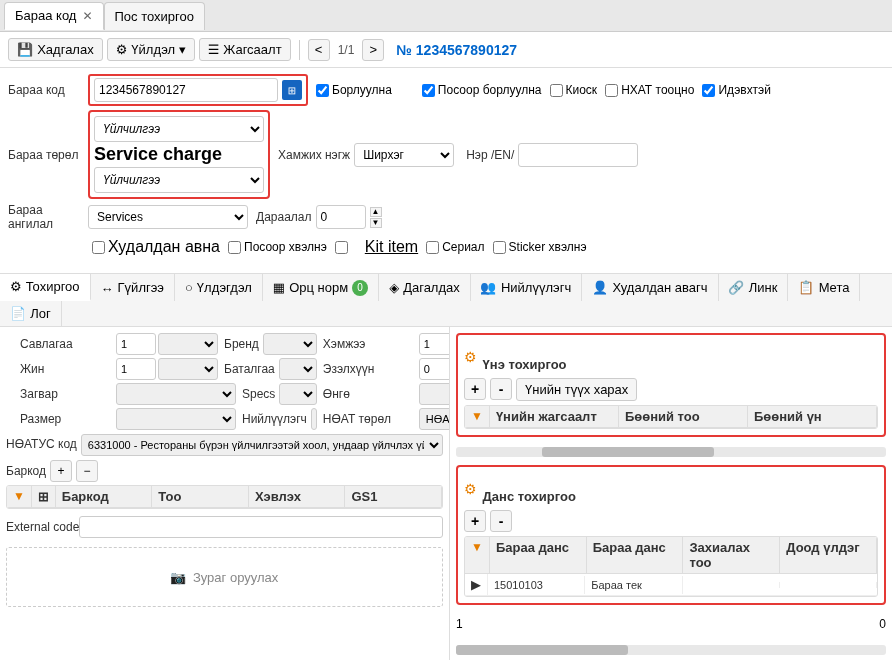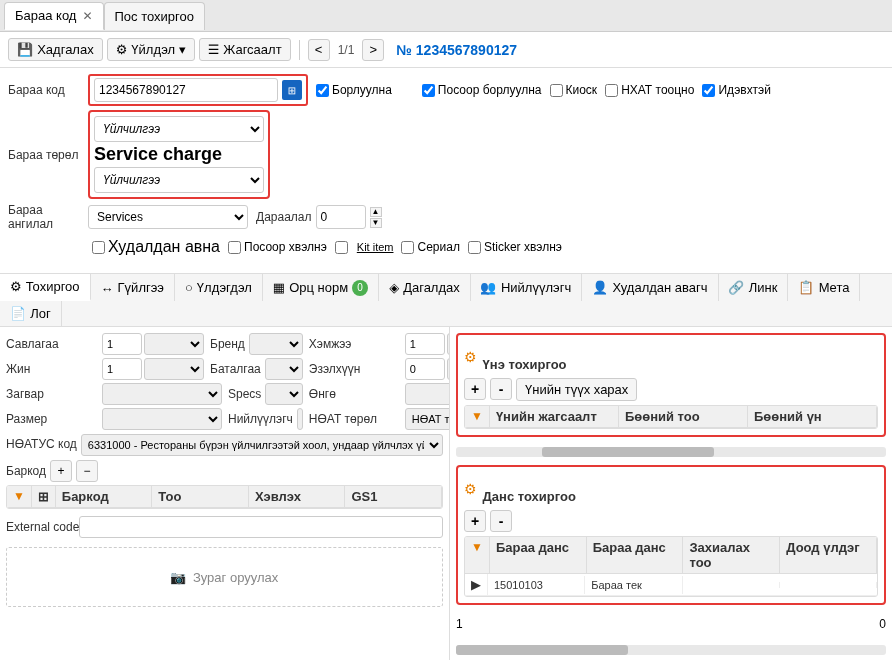--- a/index.html
+++ b/index.html
@@ -189,20 +189,21 @@
       flex-direction: column;
       gap: 8px;
     }
     
     
     .field-grid {
       display: grid;
       grid-template-columns: 90px 1fr 90px 1fr;
       gap: 3px 6px;
       align-items: center;
+      margin-left: 14px;
     }
     .field-label {
       font-size: 12px;
       color: #333;
       white-space: nowrap;
     }
     .field-input {
       height: 22px;
       border: 1px solid #ccc;
       border-radius: 3px;
@@ -430,20 +431,28 @@
           <span class="form-label">Бараа төрөл</span>
           <div class="dropdown-highlight">
             <select class="dropdown-select">
               <option>Үйлчилгээ</option>
             </select>
             <div style="font-size:18px; font-weight:bold; padding:2px 0;">Service charge</div>
             <select class="dropdown-select">
               <option>Үйлчилгээ</option>
             </select>
           </div>
+          <div style="display:flex; align-items:center; margin-left:8px; gap:4px;">
+            <span class="form-label" style="width:auto;">Хамжих нэгж</span>
+            <select class="form-select" style="width:100px;">
+              <option>Ширхэг</option>
+            </select>
+            <span class="form-label" style="width:auto; margin-left:8px;">Нэр /EN/</span>
+            <input class="form-input" style="width: 120px;" placeholder="">
+          </div>
         </div>
 
         <div class="form-row">
           <span class="form-label">Бараа ангилал</span>
           <select class="form-select" style="width:160px;">
             <option>Services</option>
           </select>
           <div style="display:flex; align-items:center; margin-left:8px; gap:4px;">
             <span class="form-label" style="width:auto;">Дараалал</span>
             <input class="form-input" style="width: 50px;" value="0">
@@ -458,21 +467,21 @@
           <div style="display:flex; align-items:center; margin-right:8px;">
             <input type="checkbox" id="cb6" style="">
             <label for="cb6" style="font-size:16px; margin-left:3px;">Худалдан авна</label>
           </div>
           <div style="display:flex; align-items:center; margin-right:8px;">
             <input type="checkbox" id="cb7" style="">
             <label for="cb7" style="font-size:12px; margin-left:3px;">Посоор хвэлнэ</label>
           </div>
           <div style="display:flex; align-items:center; margin-right:8px;">
             <input type="checkbox" id="cb8" style="">
-            <label for="cb8" style="font-size:11px; margin-left:9px;text-decoration:underline;">Kit item</label>
+            <label for="cb8" style="font-size:16px; margin-left:17px;text-decoration:underline;">Kit item</label>
           </div>
           <div style="display:flex; align-items:center; margin-right:8px;">
             <input type="checkbox" id="cb9" style="">
             <label for="cb9" style="font-size:12px; margin-left:3px;">Сериал</label>
           </div>
           <div style="display:flex; align-items:center;">
             <input type="checkbox" id="cb10" style="">
             <label for="cb10" style="font-size:12px; margin-left:3px;">Sticker хвэлнэ</label>
           </div>
         </div>

